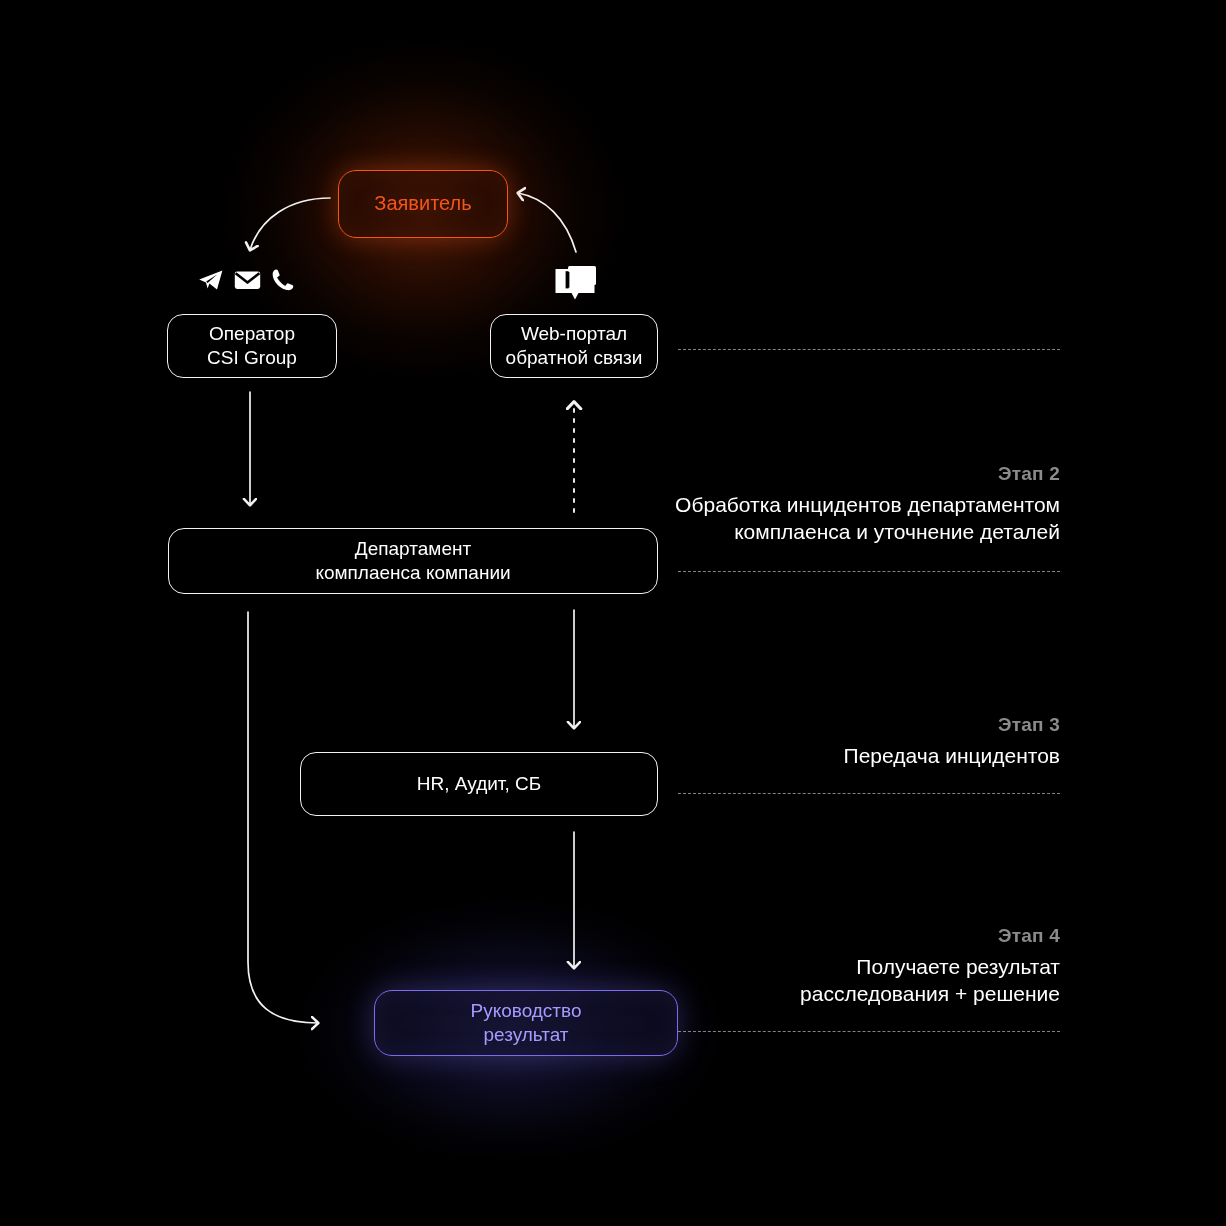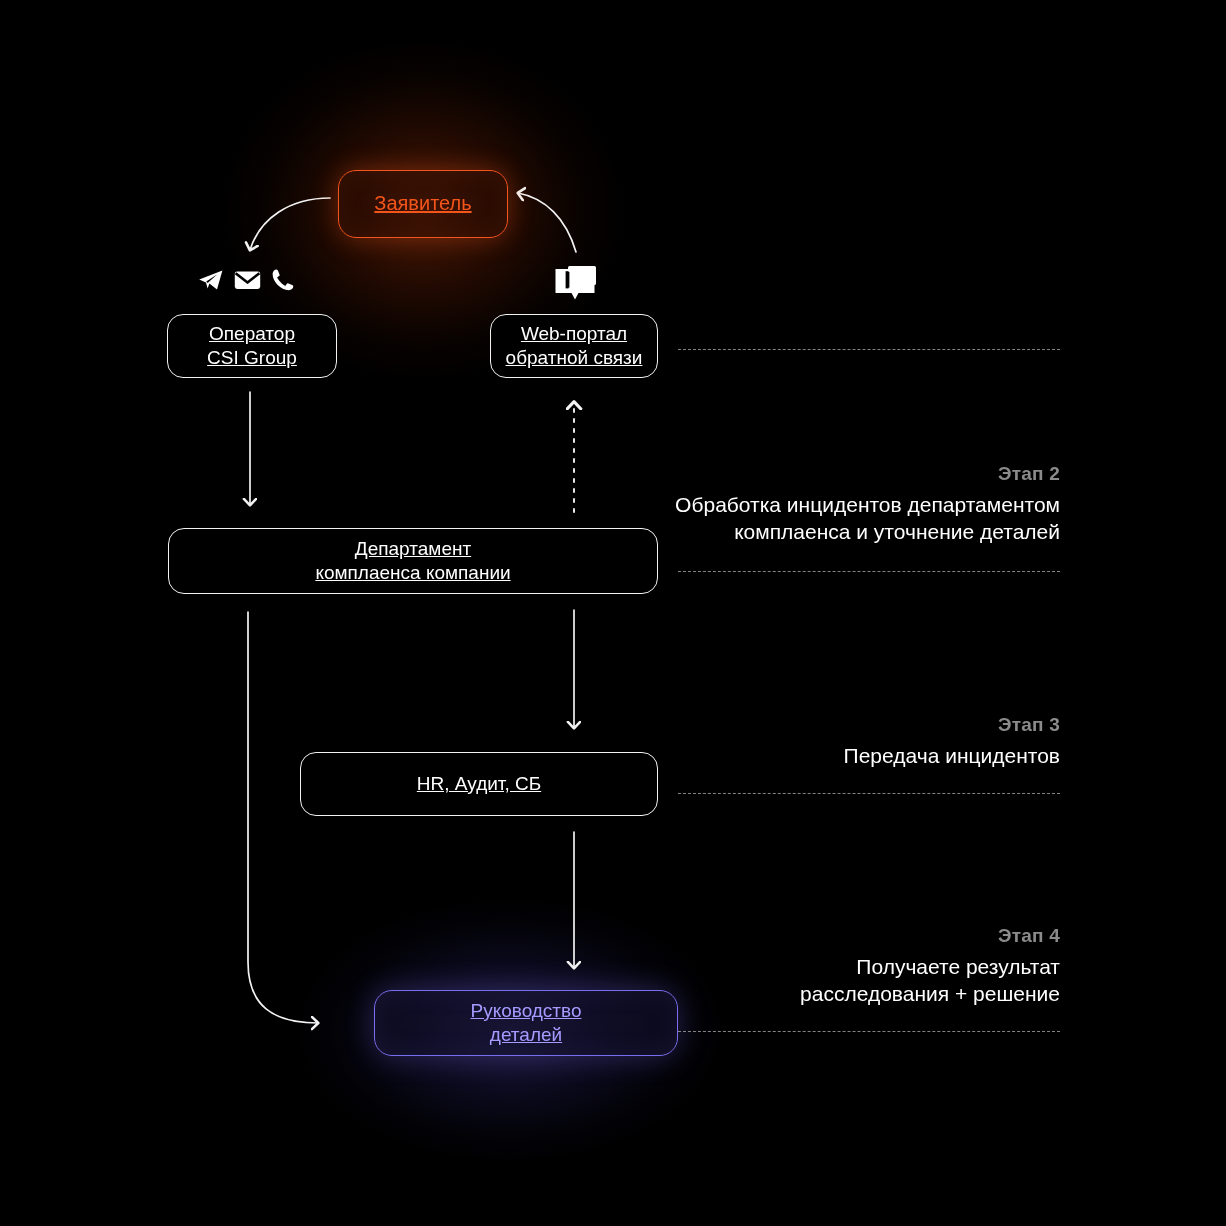--- a/index.html
+++ b/index.html
@@ -60,21 +60,20 @@
   
   .node {
     position: absolute;
     box-sizing: border-box;
     display: flex;
     align-items: center;
     justify-content: center;
     text-align: center;
     border-radius: 16px;
     line-height: 1.28;
-    text-decoration: underline;
   }
   .node-white {
     border: 1.6px solid #f2f2f2;
     color: #ffffff;
     background: #000000;
     font-size: 19px;
   }
   .node-orange {
     border: 1.8px solid #f4551a;
     color: #f4551a;
@@ -208,21 +207,21 @@
     </span>
   </div>
 
   <div class="node node-white" id="node-hr">
     <span>HR, Аудит, СБ</span>
   </div>
 
   <div class="node node-purple" id="node-board">
     <span>
       <span>Руководство</span><br>
-      <span>деталей</span>
+      <span>результат</span>
     </span>
   </div>
 
   <div class="icon-row" id="icons-channels">
     <span>
       <svg width="26" height="22" viewBox="0 0 26 22">
         <path d="M1.2,10.6 L24.4,1.4 L19.0,20.4 L11.4,14.6 L9.6,19.6 L8.0,13.6 Z
                  M9.6,13.9 L19.4,5.3 L8.2,12.4 Z" fill="#ffffff"></path>
       </svg>
     </span>

